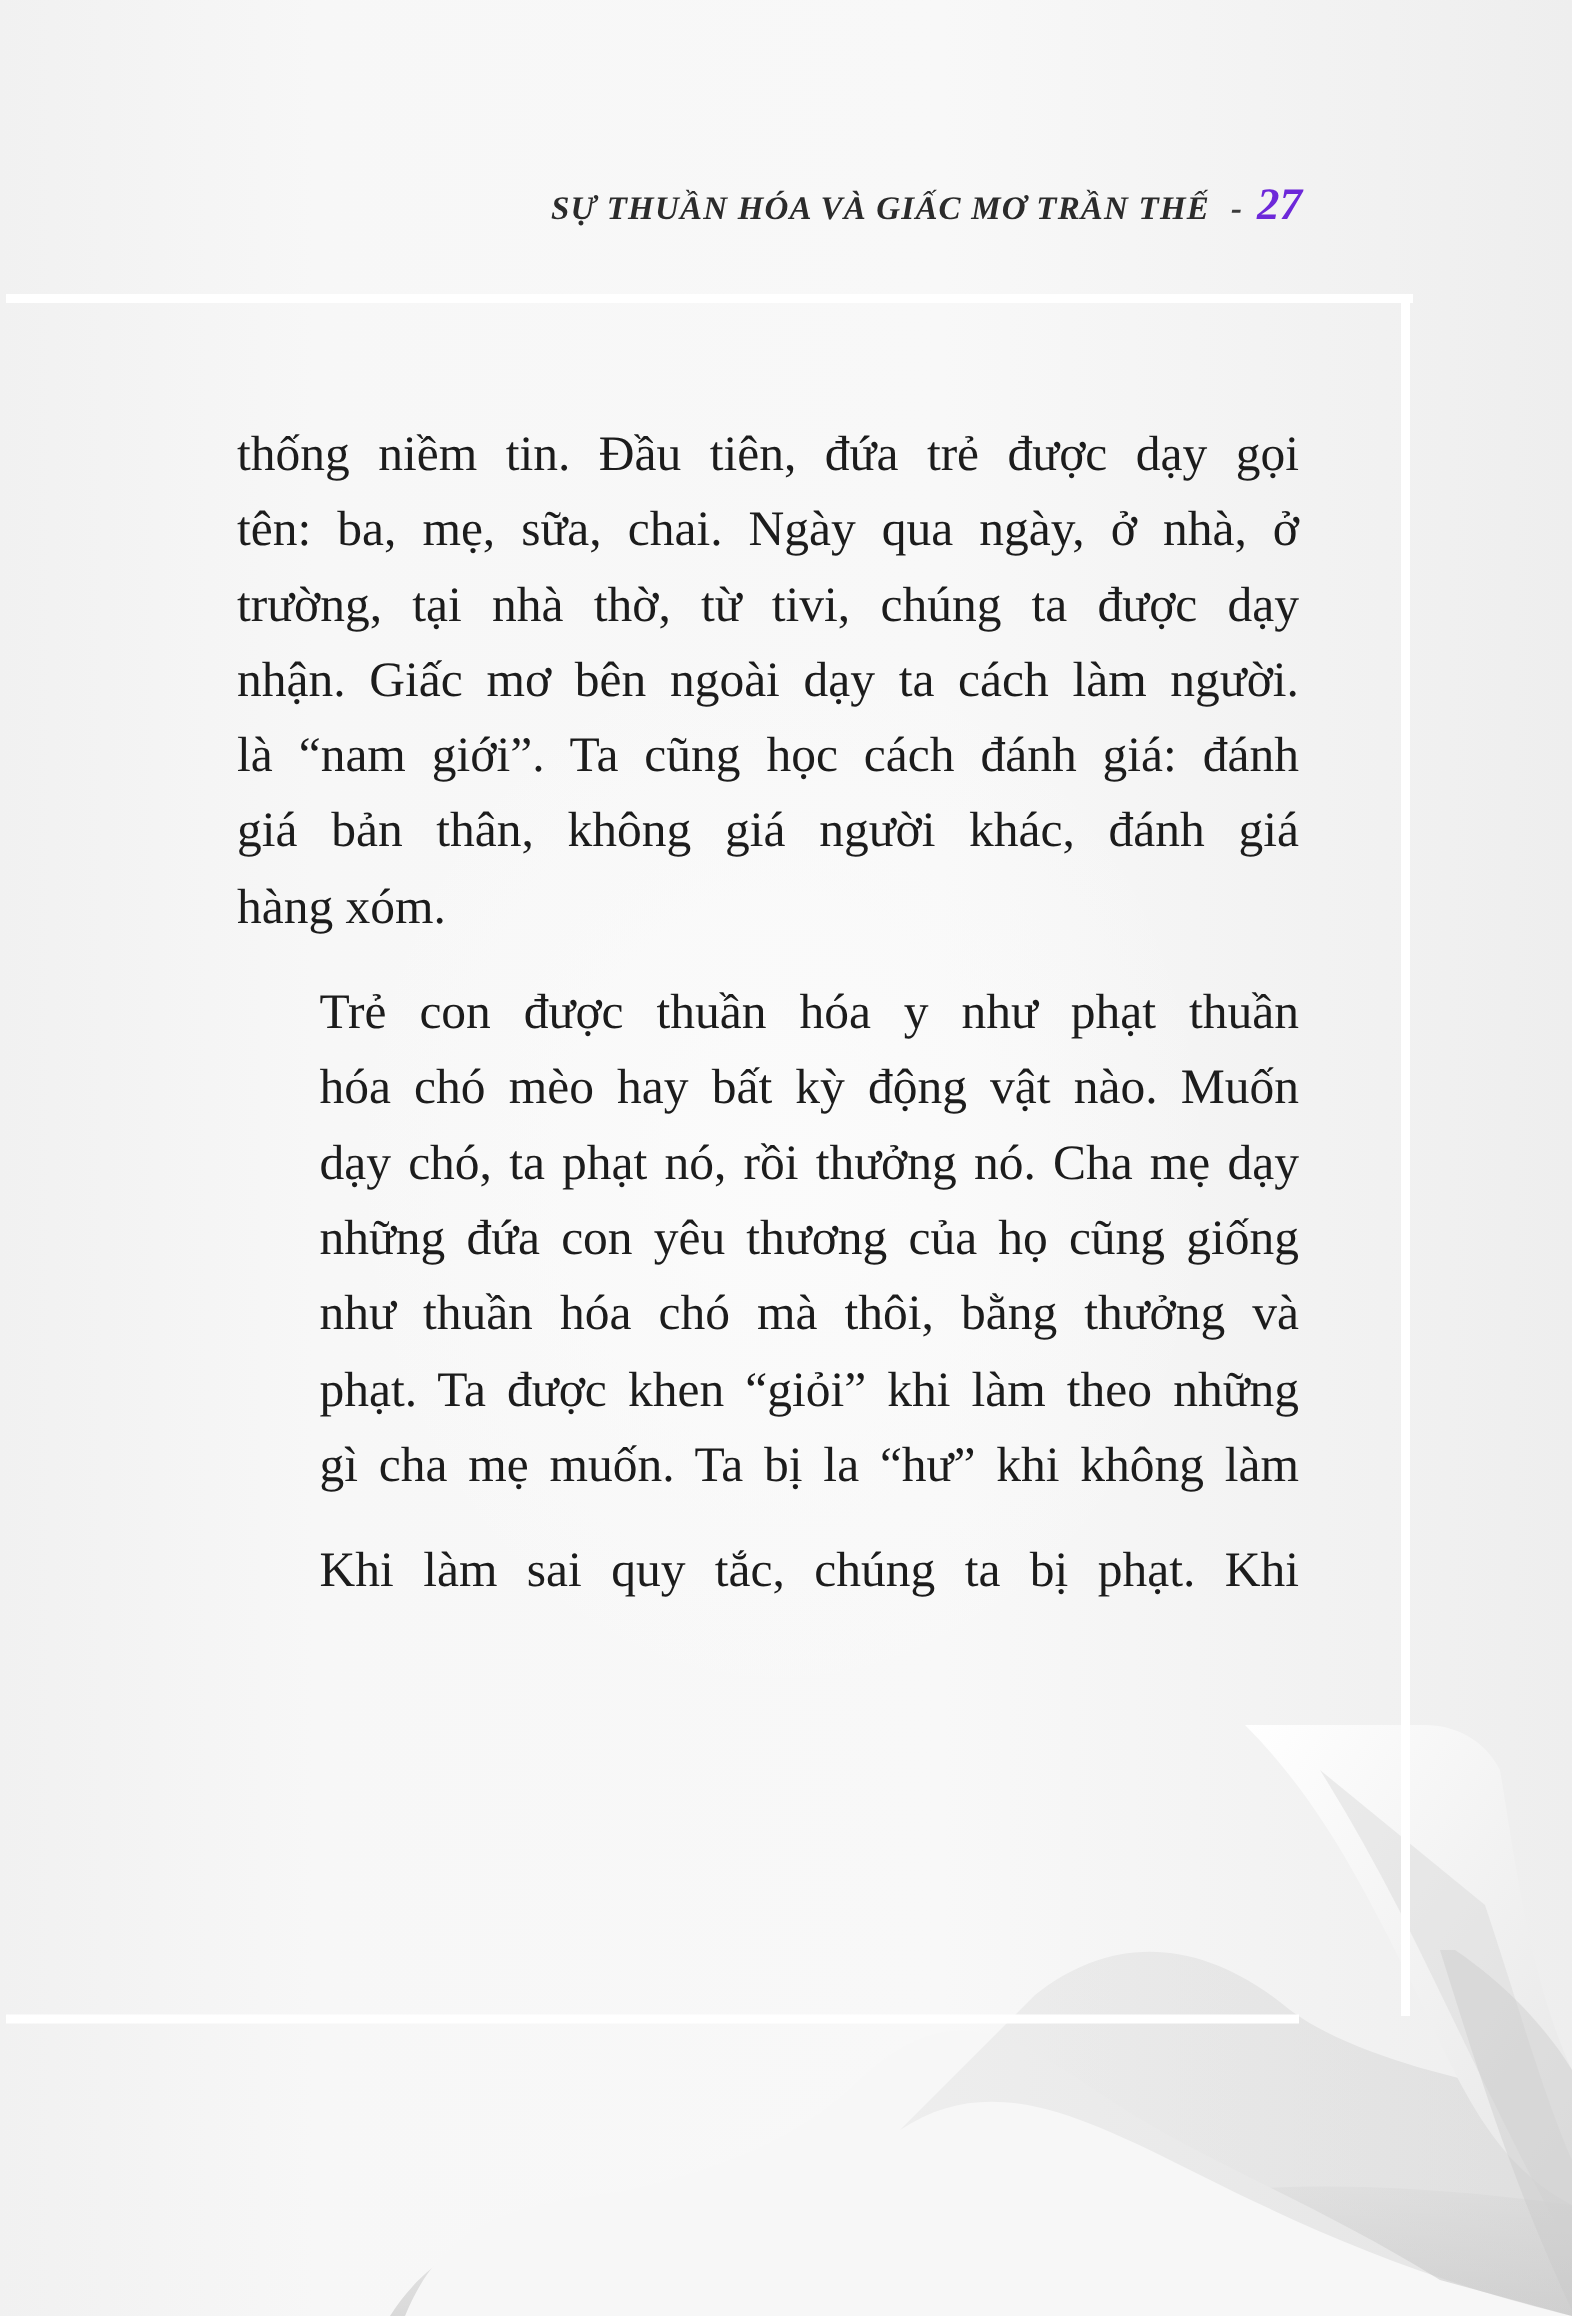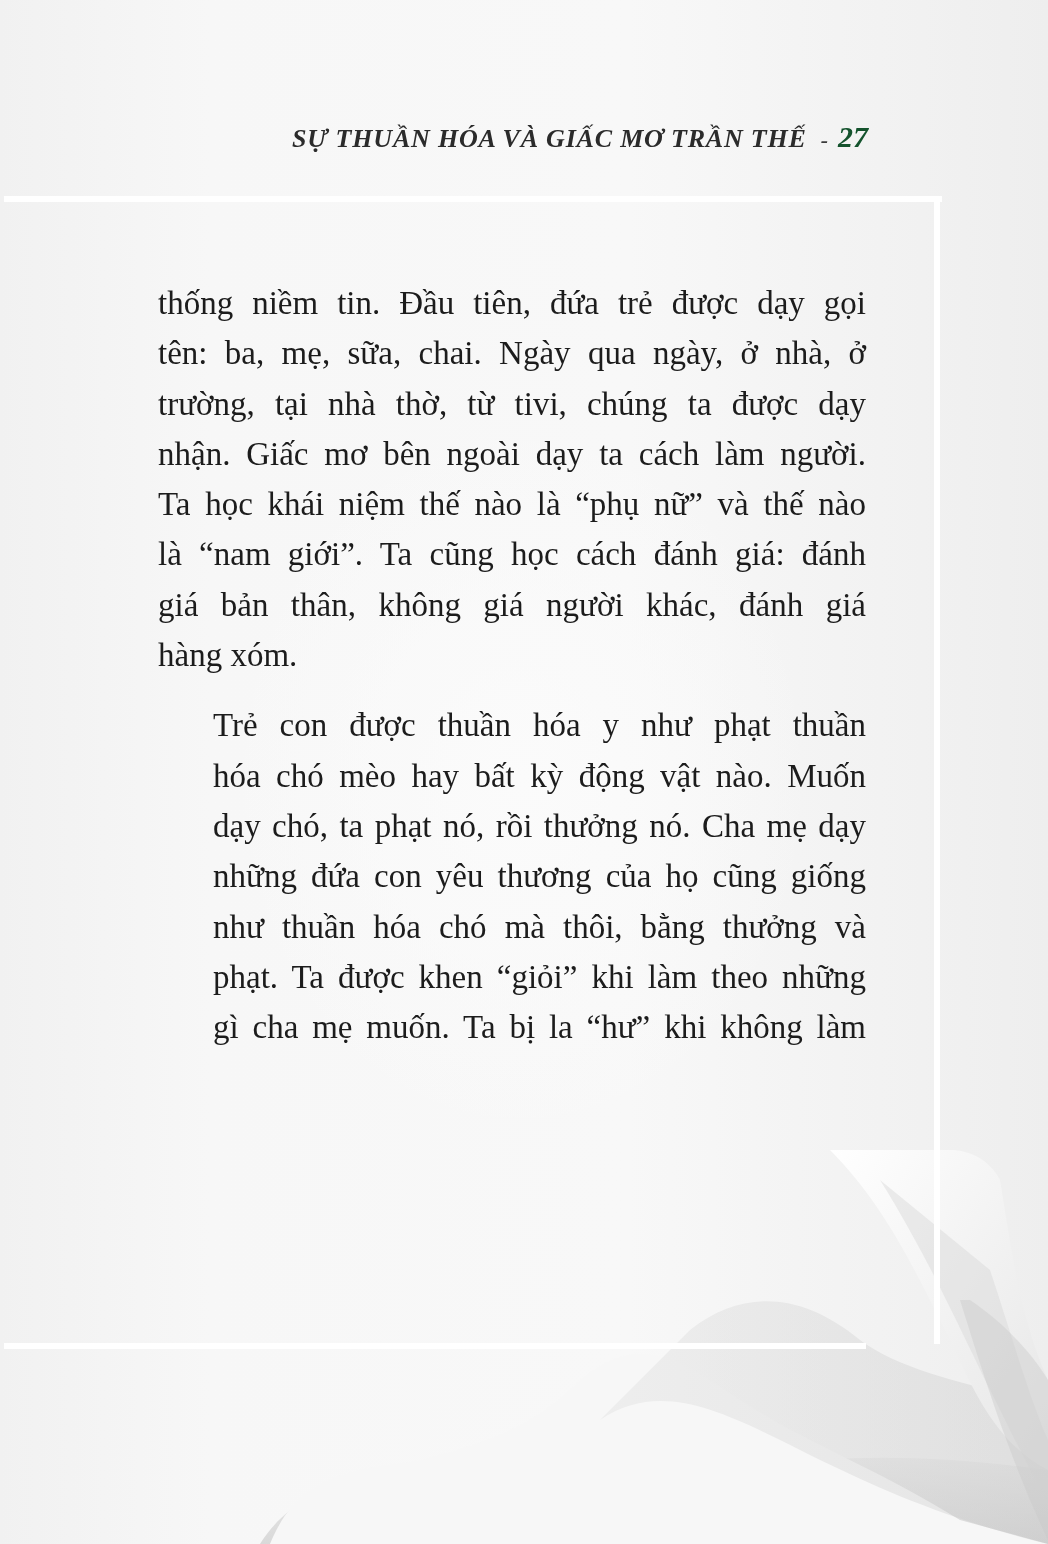--- a/index.html
+++ b/index.html
@@ -27,32 +27,32 @@
       right: 180px;
       height: 40px;
       display: flex;
       align-items: baseline;
       font-family: "Liberation Serif", "DejaVu Serif", serif;
       font-style: italic;
       font-weight: bold;
       color: #2b2b2b;
     }
     .running-header .title {
-      font-size: 26px;
+      font-size: 22px;
       letter-spacing: 0.8px;
       margin-left: 38px;
     }
     .running-header .sep {
       font-size: 22px;
       margin: 0 10px 0 14px;
       color: #3a3a3a;
     }
     .running-header .page-num {
       font-size: 30px;
-      color: #14532d;
+      color: #6d28d9;
     }
     
     .frame-top {
       position: absolute;
       top: 196px;
       left: 4px;
       width: 938px;
       height: 6px;
       background: #ffffff;
     }
@@ -150,29 +150,29 @@
 <div class="frame-top"></div>
 <div class="frame-right"></div>
 <div class="frame-bottom"></div>
 
 <div class="body-text">
   <p>
     <span class="line">thống niềm tin. Đầu tiên, đứa trẻ được dạy gọi</span>
     <span class="line">tên: ba, mẹ, sữa, chai. Ngày qua ngày, ở nhà, ở</span>
     <span class="line">trường, tại nhà thờ, từ tivi, chúng ta được dạy</span>
     <span class="line">nhận. Giấc mơ bên ngoài dạy ta cách làm người.</span>
-    <span class="line">Ta học khái niệm thế nào là “phụ nữ” và thế nào</span>
     <span class="line">là “nam giới”. Ta cũng học cách đánh giá: đánh</span>
     <span class="line">giá bản thân, không giá người khác, đánh giá</span>
     <span class="line last">hàng xóm.</span>
   </p>
   <p class="indent">
     <span class="line" style="text-indent:55px">Trẻ con được thuần hóa y như phạt thuần</span>
     <span class="line">hóa chó mèo hay bất kỳ động vật nào. Muốn</span>
     <span class="line">dạy chó, ta phạt nó, rồi thưởng nó. Cha mẹ dạy</span>
     <span class="line">những đứa con yêu thương của họ cũng giống</span>
     <span class="line">như thuần hóa chó mà thôi, bằng thưởng và</span>
     <span class="line">phạt. Ta được khen “giỏi” khi làm theo những</span>
     <span class="line">gì cha mẹ muốn. Ta bị la “hư” khi không làm</span>
   </p>
   <p class="indent">
+    <span class="line" style="text-indent:55px">Khi làm sai quy tắc, chúng ta bị phạt. Khi</span>
   </p>
 </div>
 
 </body></html>

